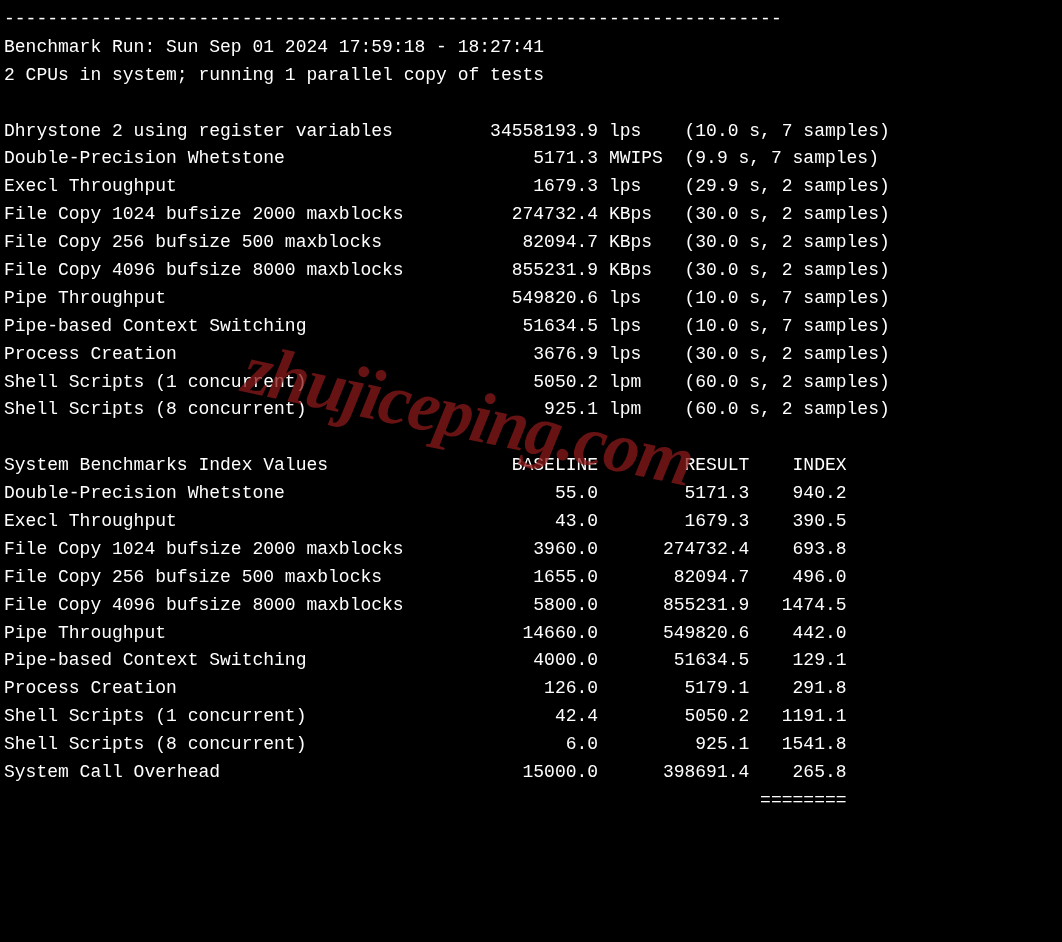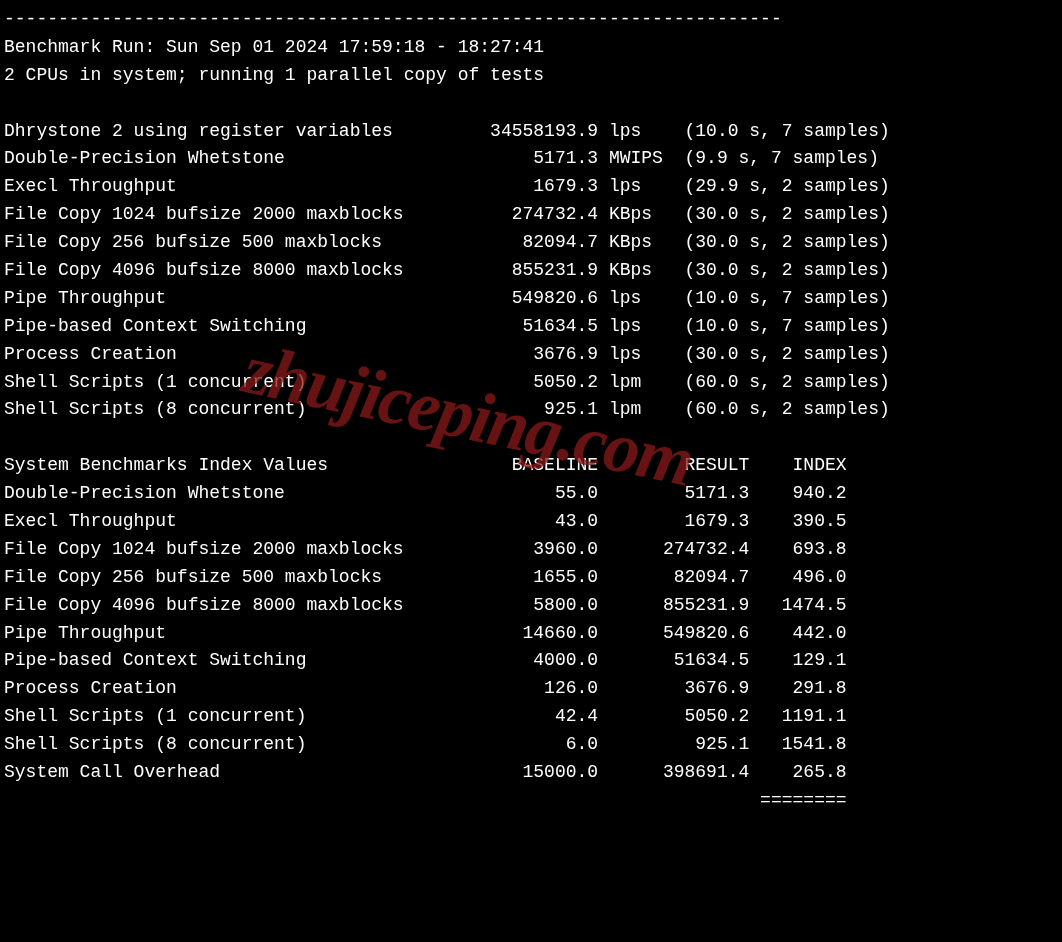--- a/index.html
+++ b/index.html
@@ -51,19 +51,19 @@
     <div class="line">Shell Scripts (8 concurrent)                      925.1 lpm    (60.0 s, 2 samples)</div>
     <div class="line"> </div>
     <div class="line">System Benchmarks Index Values                 BASELINE        RESULT    INDEX</div>
     <div class="line">Double-Precision Whetstone                         55.0        5171.3    940.2</div>
     <div class="line">Execl Throughput                                   43.0        1679.3    390.5</div>
     <div class="line">File Copy 1024 bufsize 2000 maxblocks            3960.0      274732.4    693.8</div>
     <div class="line">File Copy 256 bufsize 500 maxblocks              1655.0       82094.7    496.0</div>
     <div class="line">File Copy 4096 bufsize 8000 maxblocks            5800.0      855231.9   1474.5</div>
     <div class="line">Pipe Throughput                                 14660.0      549820.6    442.0</div>
     <div class="line">Pipe-based Context Switching                     4000.0       51634.5    129.1</div>
-    <div class="line">Process Creation                                  126.0        3676.9    291.8</div>
+    <div class="line">Process Creation                                  126.0        5179.1    291.8</div>
     <div class="line">Shell Scripts (1 concurrent)                       42.4        5050.2   1191.1</div>
     <div class="line">Shell Scripts (8 concurrent)                        6.0         925.1   1541.8</div>
     <div class="line">System Call Overhead                            15000.0      398691.4    265.8</div>
     <div class="line">                                                                      ========</div>
   </div>
 <div class="watermark">zhujiceping.com</div>
 
 </body></html>

